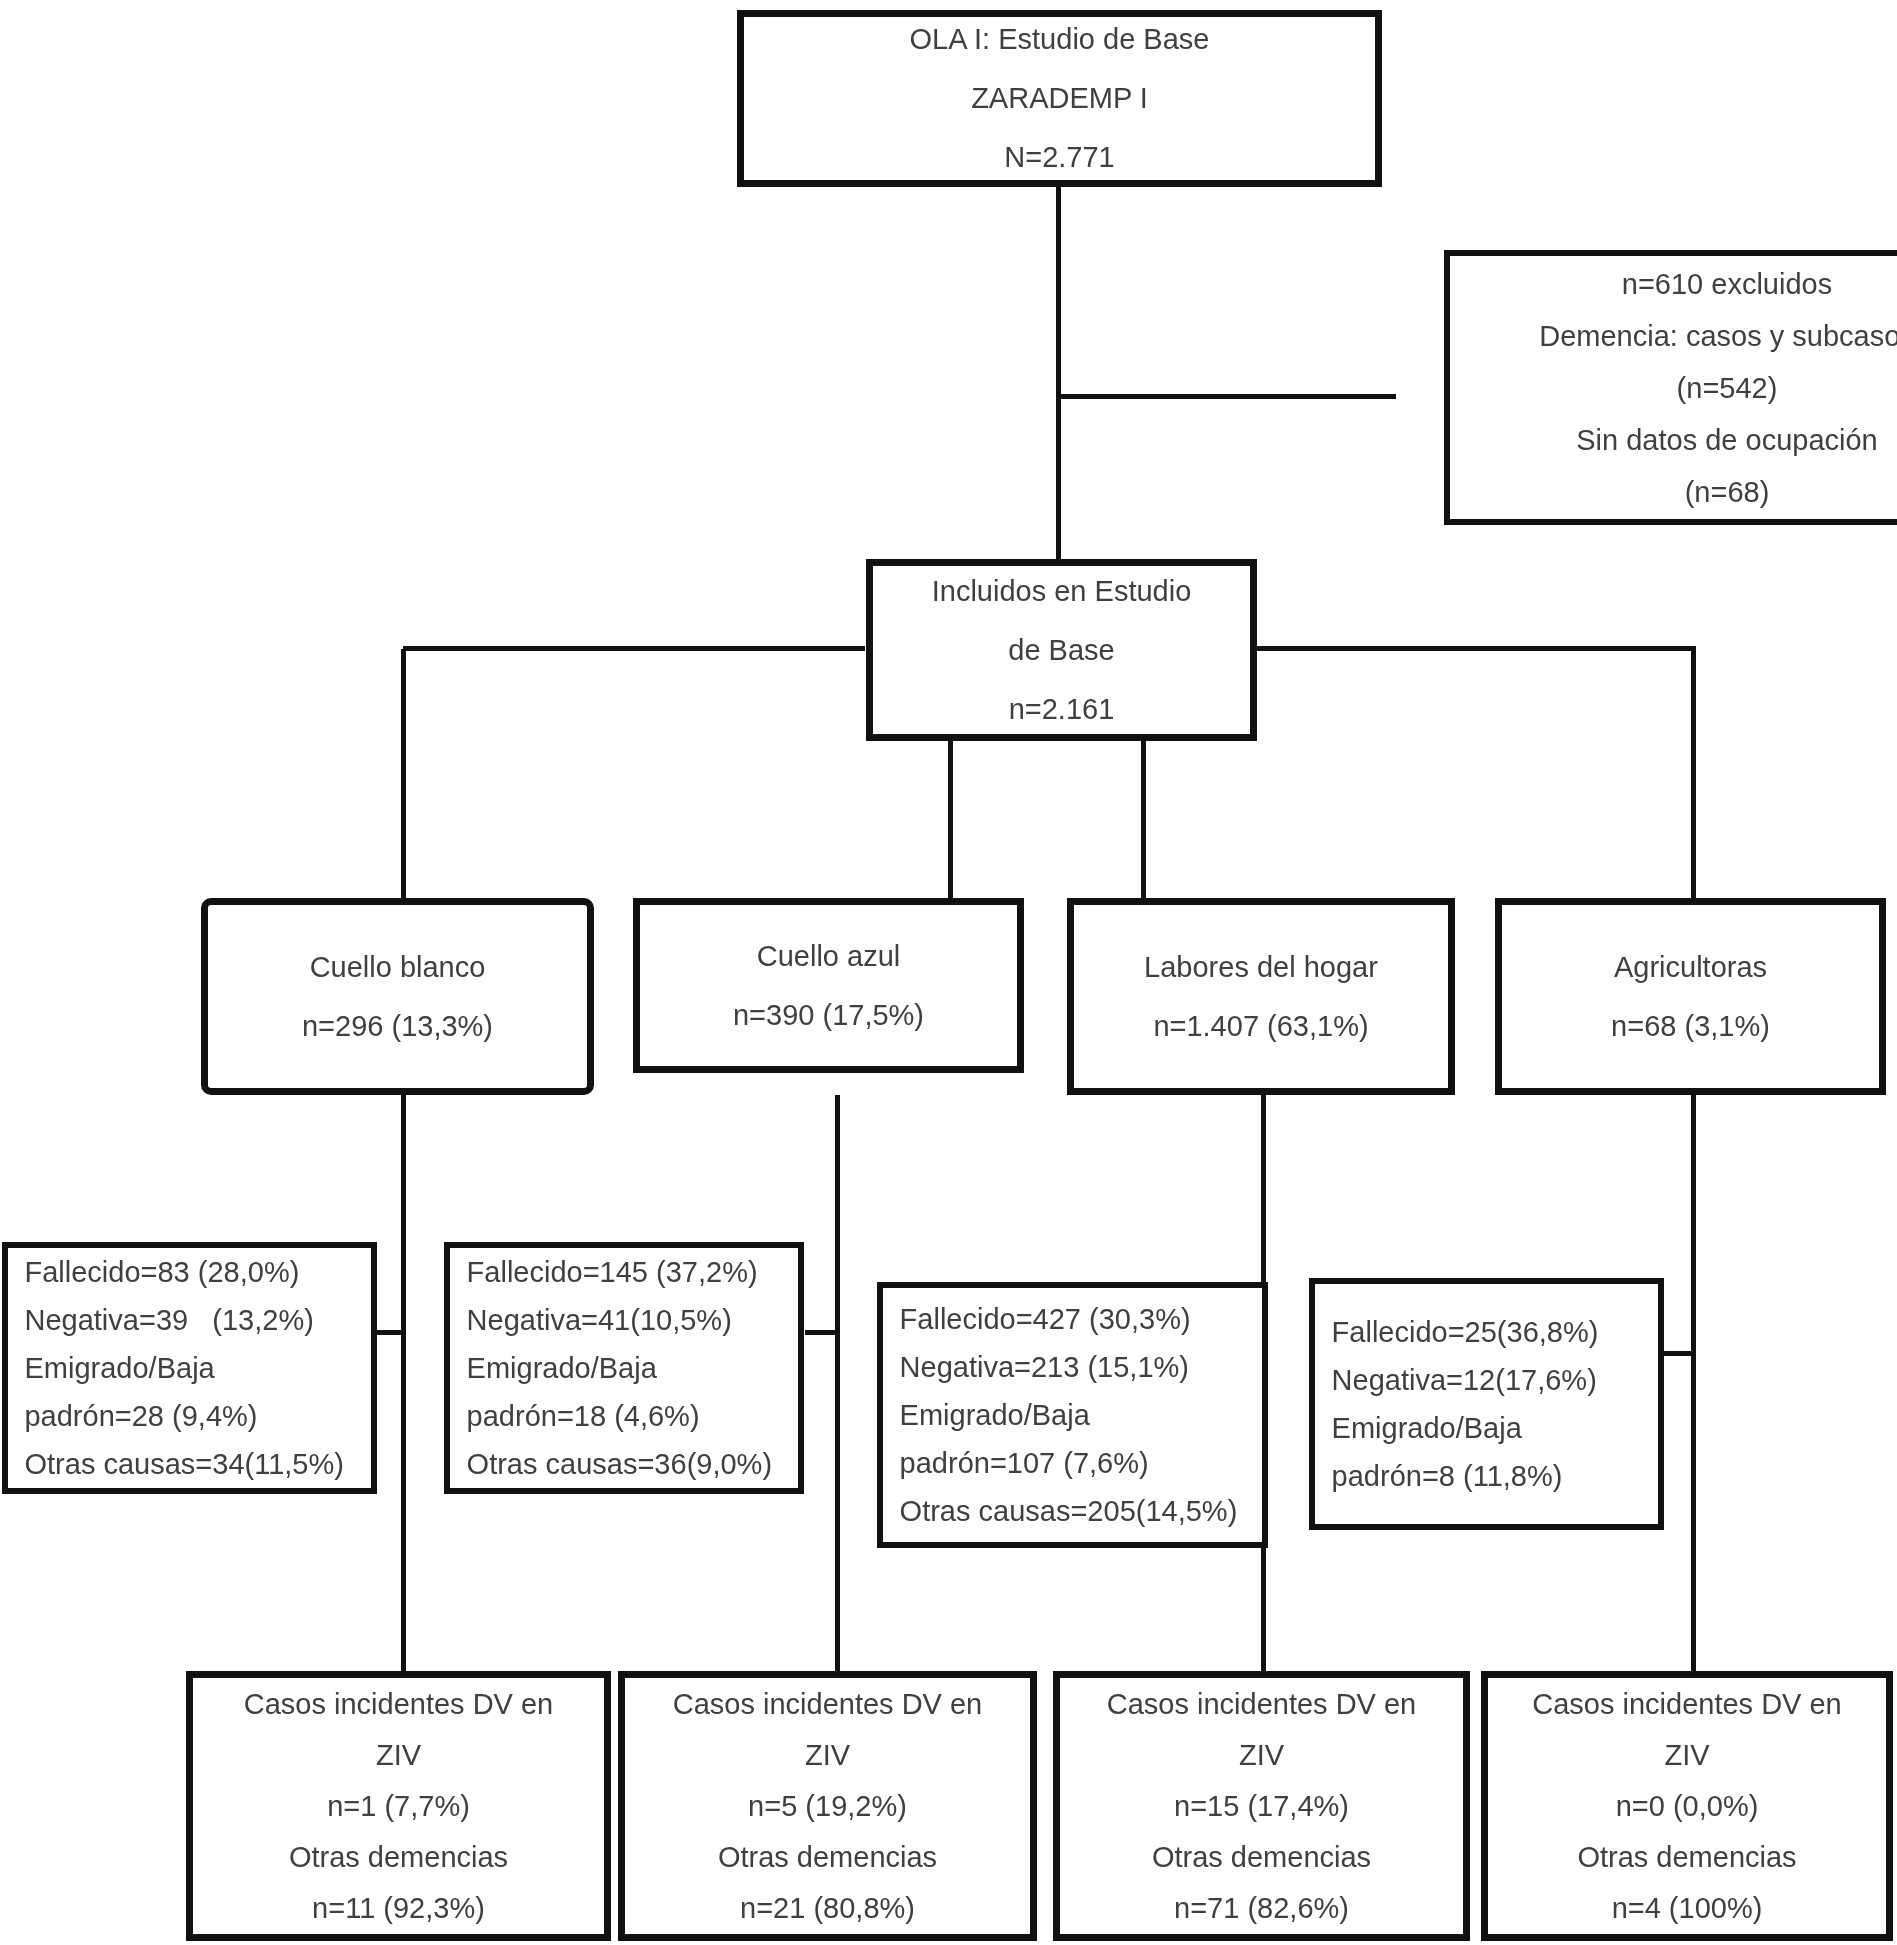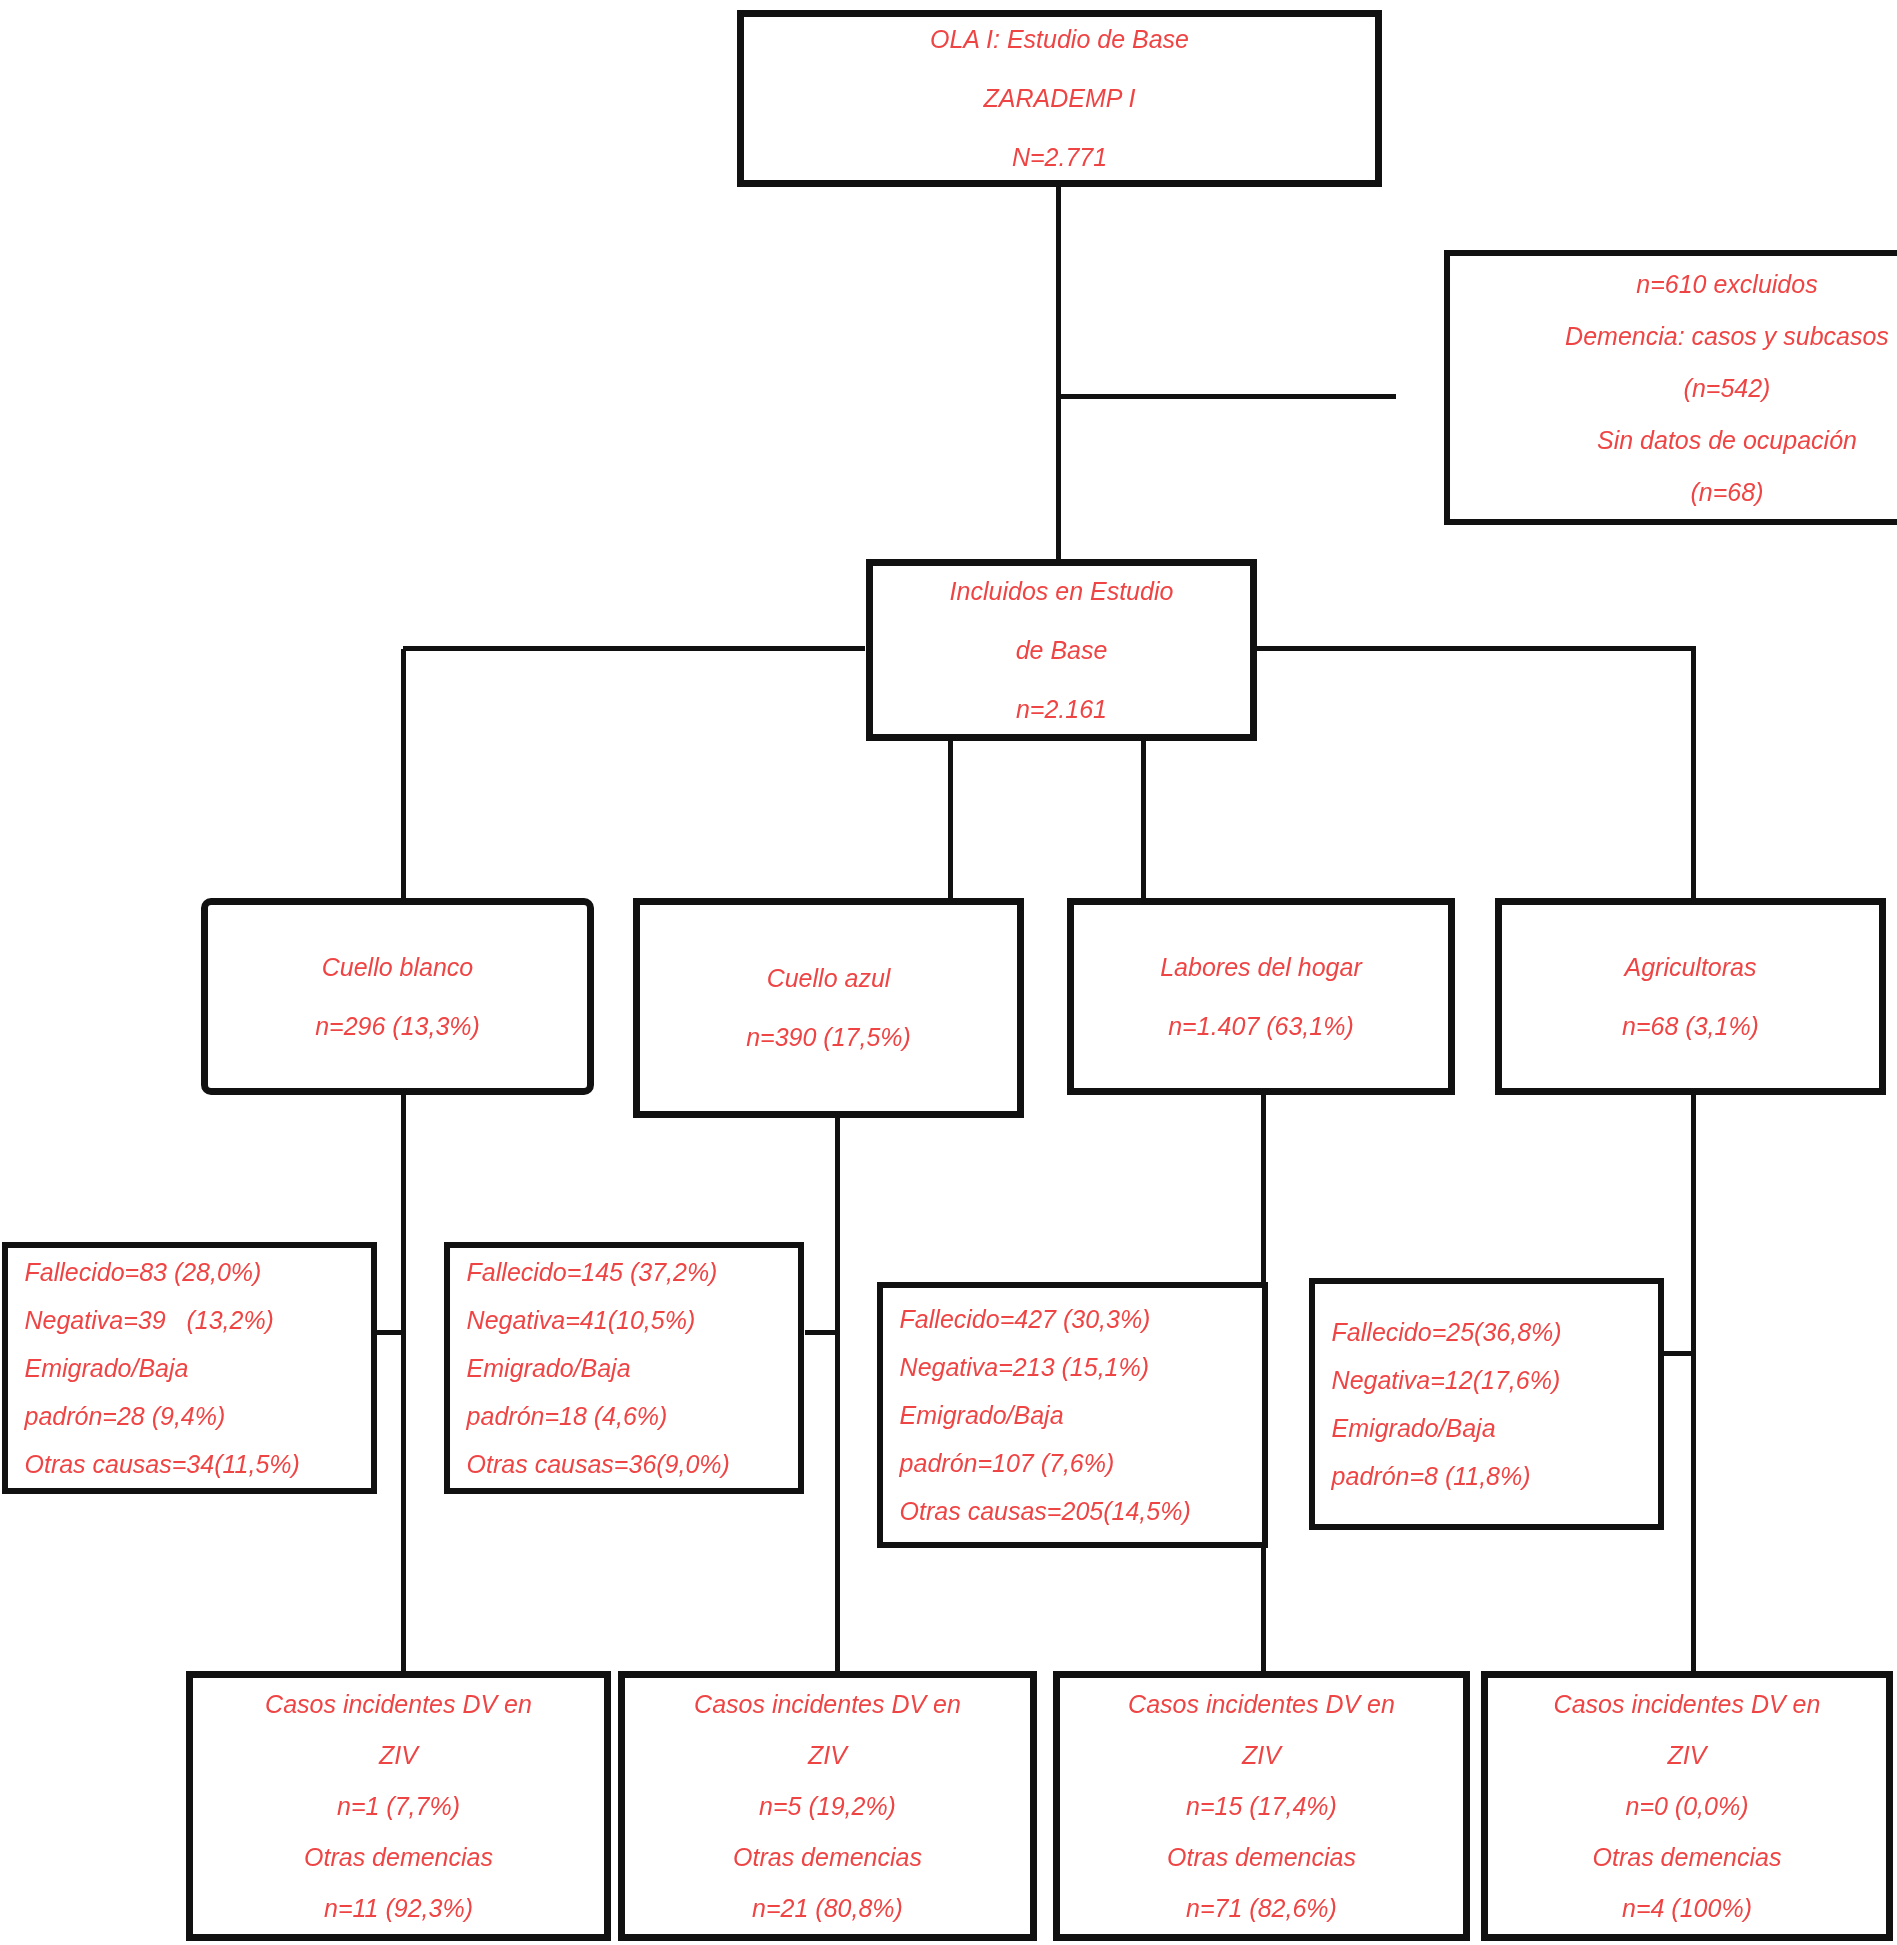--- a/index.html
+++ b/index.html
@@ -22,25 +22,24 @@
     border: 6.4px solid #111111;
     display: flex;
     flex-direction: column;
     justify-content: center;
     align-items: center;
     text-align: center;
     z-index: 2;
   }
   .box.thick { border-width: 7.7px; }
   .box .line {
-    font-size: 25px;
+    font-size: 29px;
     line-height: 56px;
     white-space: pre-wrap;
-    color: #ef4444;
-    font-style: italic;
+    color: #404040;
   }
   .box.left-align {
     align-items: flex-start;
     text-align: left;
     padding-left: 16.6px;
     padding-right: 5.1px;
   }
   .box.left-align .line { line-height: 48px; }
   .box.bottom-row .line { line-height: 51px; }
   .box.top-main .line { line-height: 59px; }
@@ -92,21 +91,21 @@
   <div class="box thick included" style="left:866px; top:559px; width:391px; height:182px;">
     <div class="line">Incluidos en Estudio</div>
     <div class="line">de Base</div>
     <div class="line">n=2.161</div>
   </div>
 
   <div class="box thick category" style="left:201px; top:898px; width:393px; height:197px;border-radius:10px;">
     <div class="line">Cuello blanco</div>
     <div class="line">n=296 (13,3%)</div>
   </div>
-  <div class="box thick category" style="left:633px; top:898px; width:391px; height:220px;">
+  <div class="box thick category" style="left:633px; top:898px; width:391px; height:175px;">
     <div class="line">Cuello azul</div>
     <div class="line">n=390 (17,5%)</div>
   </div>
   <div class="box thick category" style="left:1067px; top:898px; width:388px; height:197px;">
     <div class="line">Labores del hogar</div>
     <div class="line">n=1.407 (63,1%)</div>
   </div>
   <div class="box thick category" style="left:1495px; top:898px; width:391px; height:197px;text-align:center;">
     <div class="line">Agricultoras</div>
     <div class="line">n=68 (3,1%)</div>

